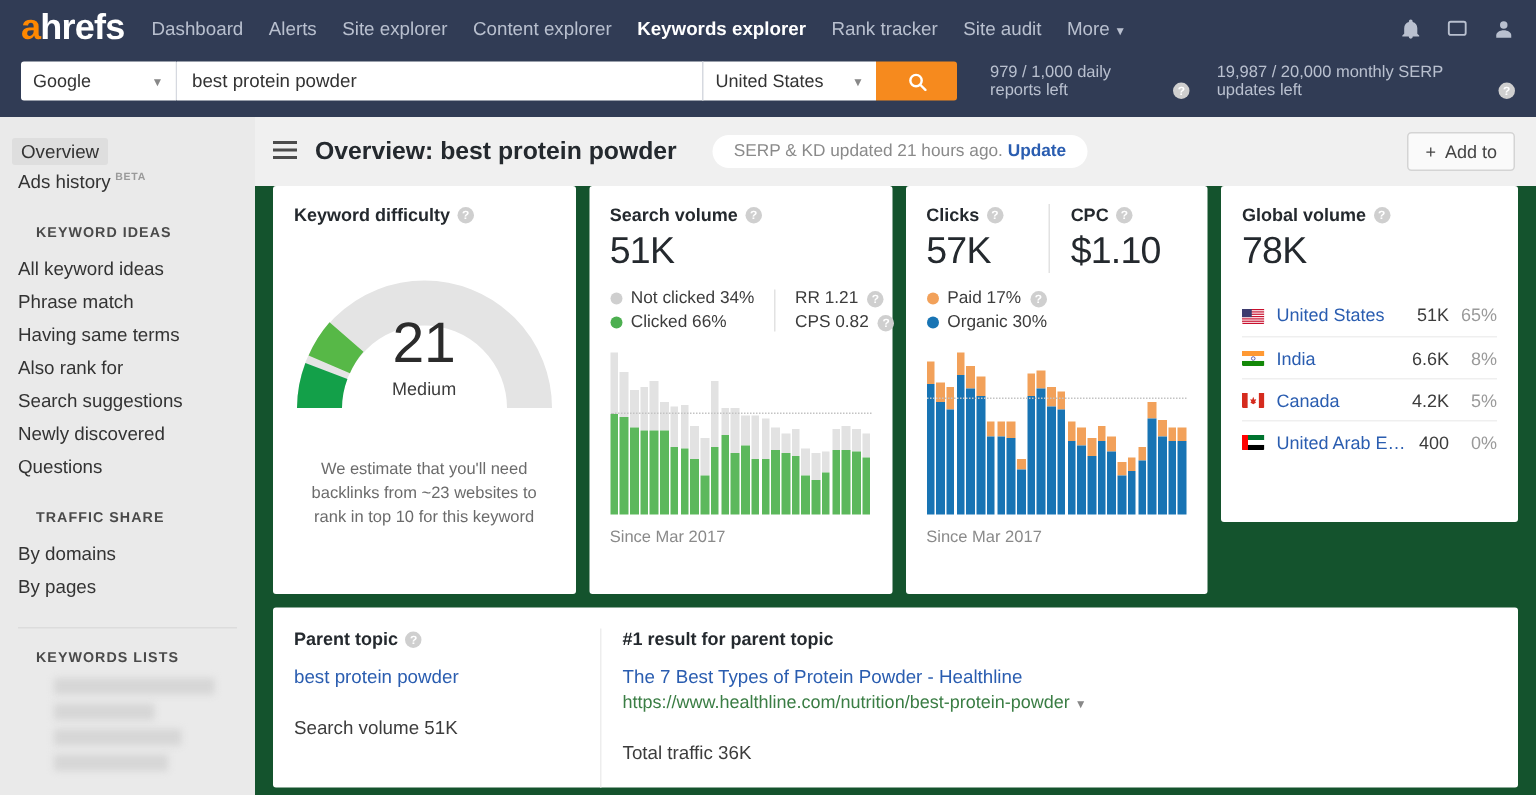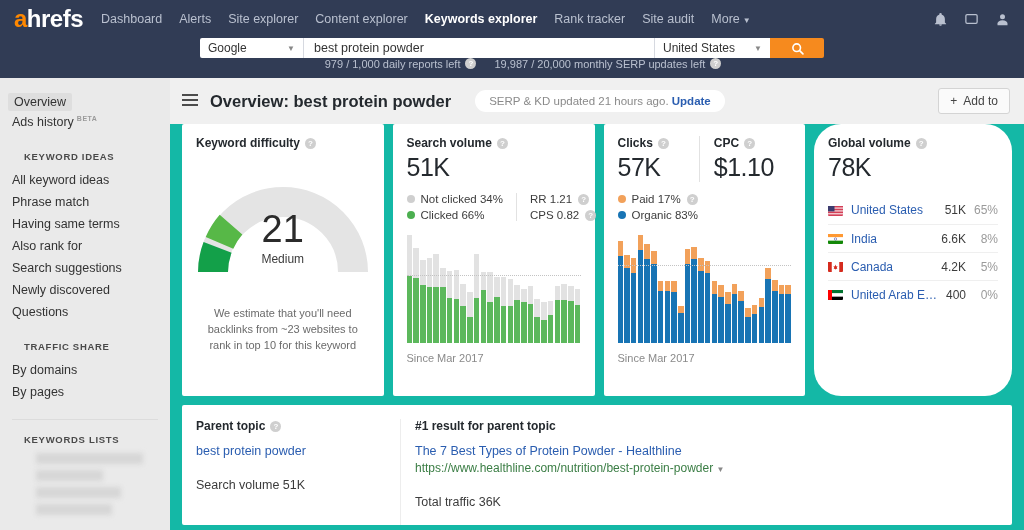--- a/index.html
+++ b/index.html
@@ -22,21 +22,21 @@
   .nav-links { display: flex; align-items: center; gap: 17px; flex: 1; }
   .nav-link { font-size: 12.5px; color: #b9c0cf; cursor: pointer; white-space: nowrap; }
   .nav-link.active { color: #ffffff; font-weight: bold; }
   .nav-caret { font-size: 8px; margin-left: 3px; color: #b9c0cf; }
   .nav-icons { display: flex; align-items: center; gap: 16px; }
   .nav-icons svg { display: block; }
 
   
   .searchbar {
     height: 40px; background: #313c55;
-    display: flex; align-items: center; padding: 0 14px 8px 14px; flex-direction: column;
+    display: flex; align-items: center; padding: 0 14px 8px 14px;
   }
   .search-group { display: flex; height: 26px; }
   .sel-engine {
     width: 104px; background: #fff; border-right: 1px solid #d6d9e0;
     border-radius: 2px 0 0 2px; display: flex; align-items: center;
     justify-content: space-between; padding: 0 8px; font-size: 12px; color: #333;
     cursor: pointer;
   }
   .kw-input {
     width: 350px; background: #fff; border: none; outline: none;
@@ -47,21 +47,21 @@
     width: 116px; background: #fff; border-left: 1px solid #d6d9e0;
     display: flex; align-items: center; justify-content: space-between;
     padding: 0 8px; font-size: 12px; color: #333; cursor: pointer;
   }
   .caret { font-size: 8px; color: #888; }
   .search-btn {
     width: 54px; background: #f68a1e; border-radius: 0 2px 2px 0;
     display: flex; align-items: center; justify-content: center; cursor: pointer;
   }
   .quota { display: flex; align-items: center; gap: 18px; margin-left: 22px; }
-  .quota-item { font-size: 11px; color: #b9c0cf; display: flex; align-items: flex-start; gap: 5px; }
+  .quota-item { font-size: 11px; color: #b9c0cf; display: flex; align-items: flex-end; gap: 5px; }
 
   
   .body-row { display: flex; height: 452px; }
 
   
   .sidebar {
     width: 170px; background: #eaeaea; padding: 14px 0 0 0;
     flex-shrink: 0; position: relative;
   }
   .side-item {
@@ -72,21 +72,21 @@
   .side-item .beta { font-size: 7px; font-weight: bold; color: #9a9a9a; vertical-align: super; margin-left: 3px; letter-spacing: 0.5px; }
   .side-head {
     font-size: 9.5px; font-weight: bold; color: #4a4a4a;
     letter-spacing: 0.7px; padding: 0 12px; margin: 18px 0 7px 12px;
   }
   .side-sep { height: 1px; background: #dcdcdc; margin: 16px 12px 0 12px; }
   .blur-block { margin: 8px 12px 0 36px; }
   .blur-row { height: 11px; background: #d6d6d6; margin-bottom: 6px; border-radius: 1px; filter: blur(2.5px); }
 
   
-  .main { flex: 1; background: #14b8a6; overflow: hidden; }
+  .main { flex: 1; background: #14532d; overflow: hidden; }
   .page-head { height: 46px; display: flex; align-items: center; padding: 0 14px 0 12px; background: #f0f0f0; }
   .burger { width: 16px; margin-right: 12px; cursor: pointer; }
   .burger span { display: block; height: 2px; background: #4c4c4c; margin-bottom: 3px; }
   .page-title { font-size: 16.5px; font-weight: bold; color: #24292e; white-space: nowrap; }
   .serp-pill {
     margin-left: 24px; background: #fff; border-radius: 13px;
     padding: 5px 14px; font-size: 11.5px; color: #8a8a8a; white-space: nowrap;
   }
   .serp-pill b { color: #2a5db0; }
   .addto {
@@ -94,21 +94,21 @@
     border-radius: 3px; padding: 5px 11px; font-size: 12px; color: #444;
     cursor: pointer; display: flex; align-items: center; gap: 6px; white-space: nowrap;
   }
 
   
   .cards { display: flex; gap: 9px; padding: 0 12px; }
   .card { background: #fff; border-radius: 2px; padding: 12px 14px; position: relative; }
   .card-kd   { width: 202px; height: 272px; }
   .card-sv   { width: 202px; height: 272px; }
   .card-clk  { width: 202px; height: 272px; }
-  .card-gv   { width: 198px; height: 272px; border-radius: 27px; }
+  .card-gv   { width: 198px; height: 224px; }
   .card-title { font-size: 12px; font-weight: bold; color: #24292e; display: flex; align-items: center; gap: 5px; }
   .big-num { font-size: 25px; color: #24292e; margin-top: 3px; letter-spacing: -0.5px; }
 
   .qmark {
     width: 11px; height: 11px; border-radius: 50%; background: #cfcfcf;
     color: #fff; font-size: 8px; line-height: 11px; text-align: center;
     display: inline-block; font-weight: bold; cursor: pointer; flex-shrink: 0;
   }
 
   
@@ -429,21 +429,21 @@
           </div>
           <div class="legend-box">
             <div class="legend-col" id="clkLegend">
                 <div class="lg">
                   <span class="dot" style="background: rgb(242, 161, 90);"></span>
                   <span>Paid 17%</span>
                   <span class="qmark">?</span>
                 </div>
                 <div class="lg">
                   <span class="dot" style="background: rgb(24, 116, 180);"></span>
-                  <span>Organic 83%</span>
+                  <span>Organic 30%</span>
                 </div>
               </div>
           </div>
           <div class="chart-area">
             <div class="bars" id="clkBars">
                 <div class="bar">
                   <div class="seg" style="height: 15.0968px; background: rgb(242, 161, 90);"></div>
                   <div class="seg" style="height: 87.0968px; background: rgb(24, 116, 180);"></div>
                 </div>
                 <div class="bar">

